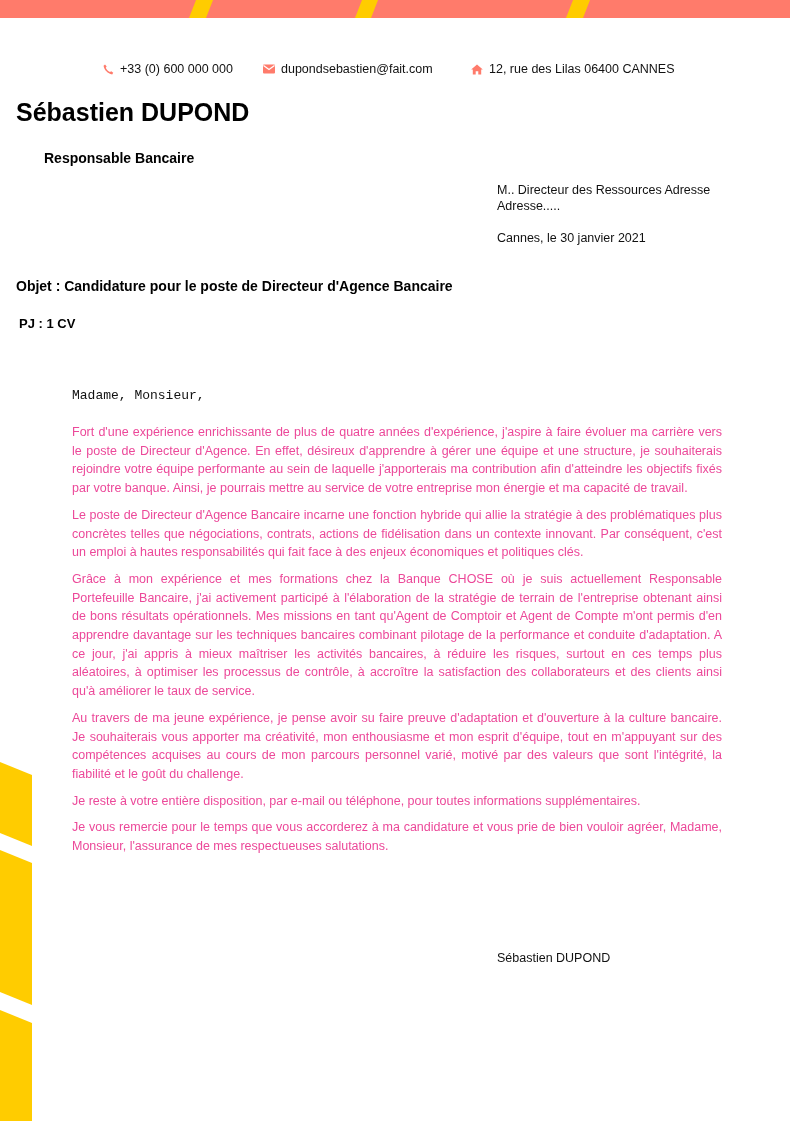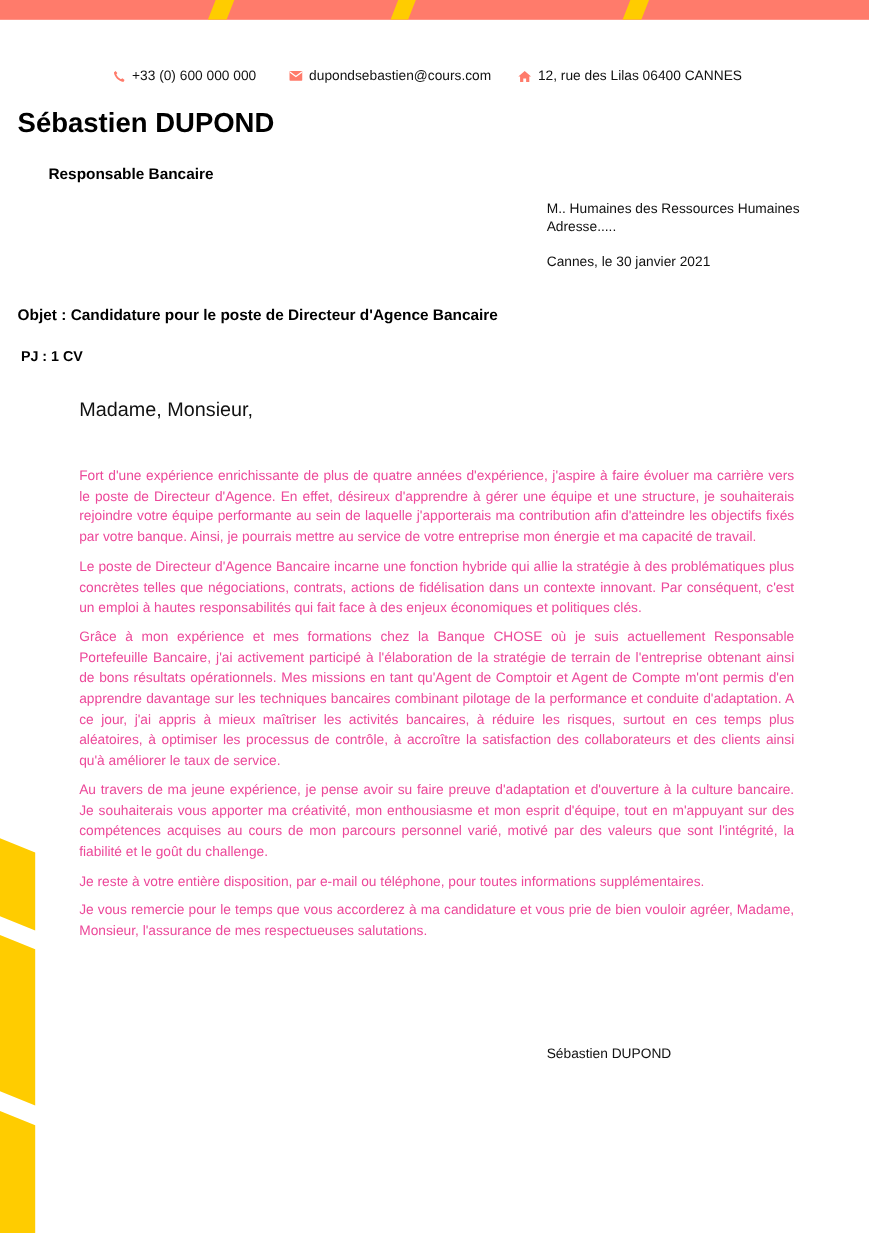--- a/index.html
+++ b/index.html
@@ -37,21 +37,21 @@
     }
     .recipient .company { font-weight: bold; }
     .recipient .date { margin-top: 16px; }
     .subject {
       position: absolute; left: 16px; top: 277px; font-size: 14px; font-weight: bold; line-height: 18px; white-space: nowrap;
     }
     .attachment {
       position: absolute; left: 19px; top: 316px; font-size: 13px; font-weight: bold; line-height: 16px;
     }
     .salutation {
-      position: absolute; left: 72px; top: 364px; font-size: 18px; line-height: 16px; color: #111;
+      position: absolute; left: 72px; top: 388px; font-size: 13px; line-height: 16px; color: #111; font-family: Liberation Mono, monospace;
     }
     .body-text {
       position: absolute; left: 72px; top: 423px; width: 650px;
       font-size: 12.5px; line-height: 18.7px; color: #ec4899; text-align: justify;
     }
     .body-text p { margin: 0 0 8px 0; }
     .signature {
       position: absolute; left: 497px; top: 950px; font-size: 12.5px; line-height: 16px; color: #111;
     }
   </style>
@@ -77,39 +77,39 @@
     <svg width="11" height="11" viewBox="0 0 12 12">
       <path d="M2.2 0.6 L4 2.6 L3 4 C3.8 5.8 5.4 7.6 7.6 8.8 L9 7.8 L11.2 9.6 L10 11.4 C5.2 10.6 1.2 6.6 0.6 2 Z" fill="#ff7b6b"></path>
     </svg>
     <span>+33 (0) 600 000 000</span>
   </div>
   <div class="contact-item ci-email">
     <svg width="12" height="10" viewBox="0 0 12 10">
       <rect x="0" y="0.5" width="12" height="9" rx="1" fill="#ff7b6b"></rect>
       <polyline points="0.5,1.5 6,5.5 11.5,1.5" fill="none" stroke="#fff" stroke-width="1.2"></polyline>
     </svg>
-    <span>dupondsebastien@cours.com</span>
+    <span>dupondsebastien@fait.com</span>
   </div>
   <div class="contact-item ci-address">
     <svg width="12" height="11" viewBox="0 0 12 11">
       <polygon points="6,0.5 11.8,5.5 10.2,5.5 10.2,10.5 7.3,10.5 7.3,7.3 4.7,7.3 4.7,10.5 1.8,10.5 1.8,5.5 0.2,5.5" fill="#ff7b6b"></polygon>
     </svg>
     <span>12, rue des Lilas 06400 CANNES</span>
   </div>
 </div>
 
 <div class="name">
   <span>Sébastien</span>
   <span class="last">DUPOND</span>
 </div>
 
 <div class="job-title">Responsable Bancaire</div>
 
 <div class="recipient">
-  <div>M.. Humaines des Ressources Humaines</div>
+  <div>M.. Directeur des Ressources Adresse</div>
   <div>Adresse.....</div>
   <div class="date">Cannes, le 30 janvier 2021</div>
 </div>
 
 <div class="subject">Objet : Candidature pour le poste de Directeur d'Agence Bancaire</div>
 <div class="attachment">PJ : 1 CV</div>
 <div class="salutation">Madame, Monsieur,</div>
 
 <div class="body-text">
   <p>Fort d'une expérience enrichissante de plus de quatre années d'expérience, j'aspire à faire évoluer ma carrière vers le poste de Directeur d'Agence. En effet, désireux d'apprendre à gérer une équipe et une structure, je souhaiterais rejoindre votre équipe performante au sein de laquelle j'apporterais ma contribution afin d'atteindre les objectifs fixés par votre banque. Ainsi, je pourrais mettre au service de votre entreprise mon énergie et ma capacité de travail.</p>

